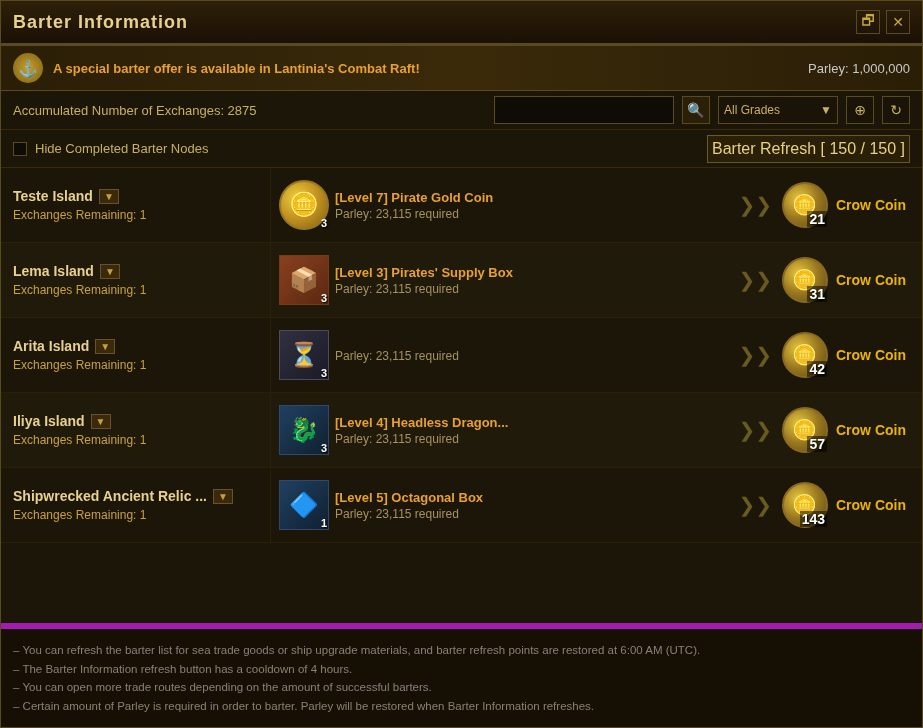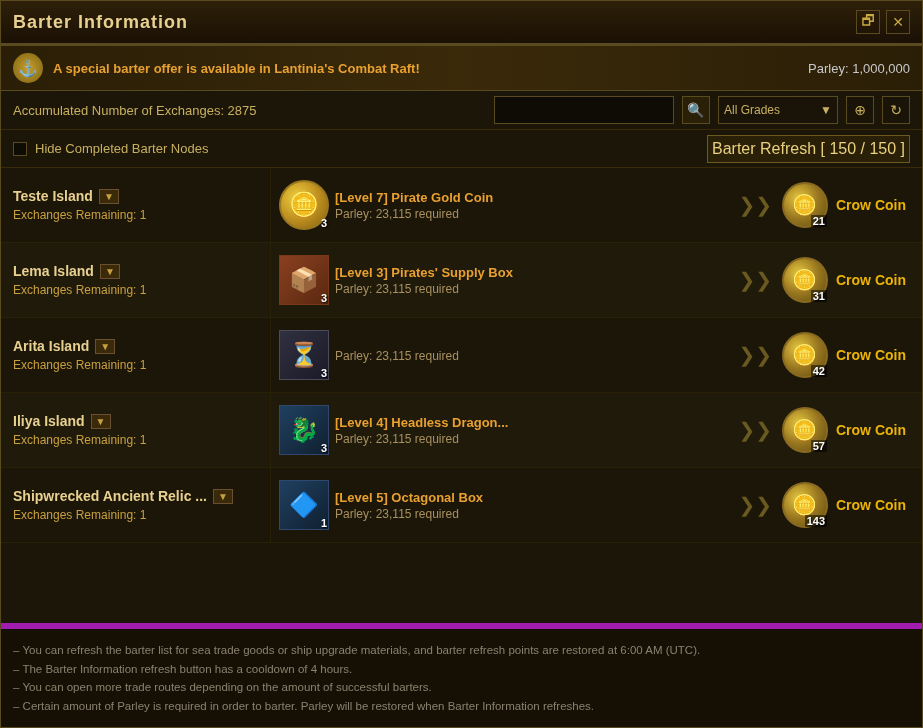--- a/index.html
+++ b/index.html
@@ -362,21 +362,21 @@
       display: flex;
       align-items: center;
       justify-content: center;
       font-size: 20px;
     }
 
     .crow-coin-count {
       position: absolute;
       bottom: 1px;
       right: 1px;
-      font-size: 11px;
+      font-size: 14px;
       color: #ffffff;
       font-weight: bold;
       text-shadow: 1px 1px 2px #000;
       background: rgba(0,0,0,0.5);
       padding: 0 2px;
     }
 
     .crow-coin-label {
       font-size: 14px;
       color: #eab308;

